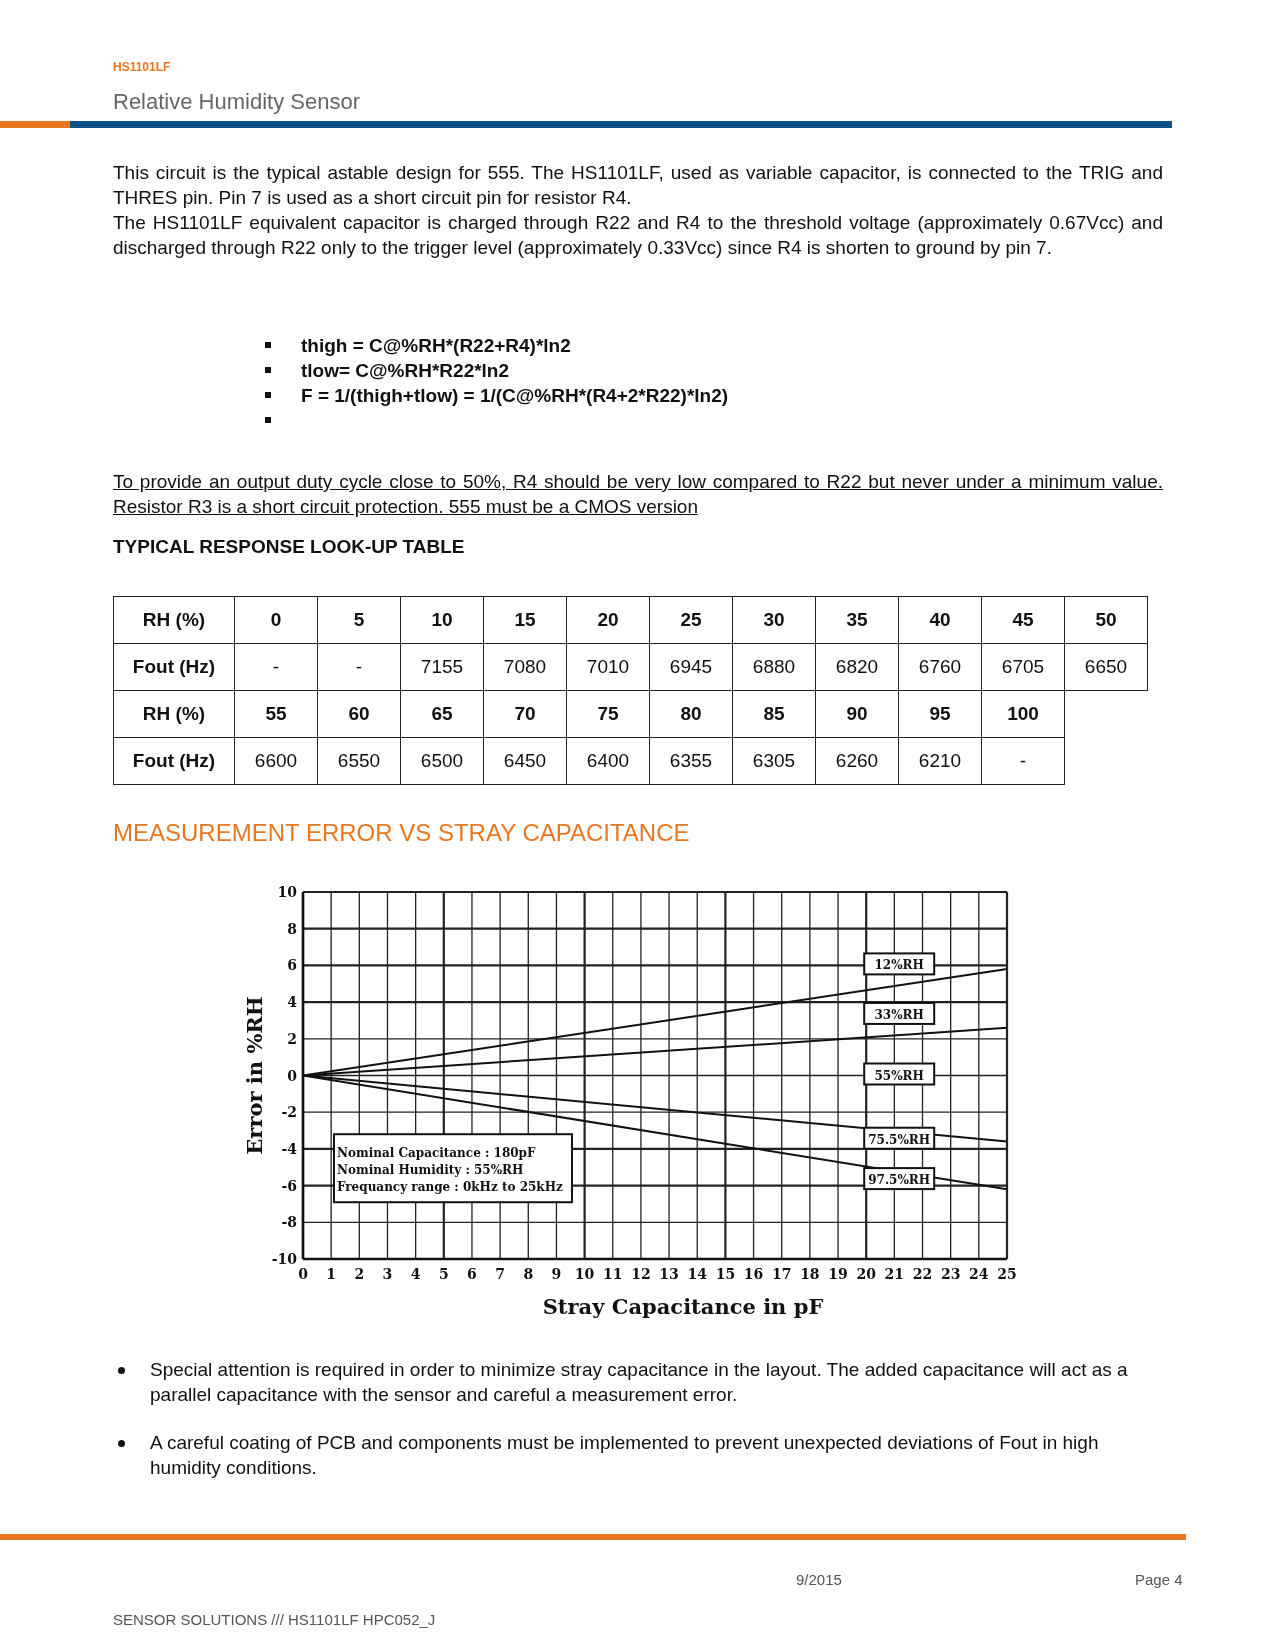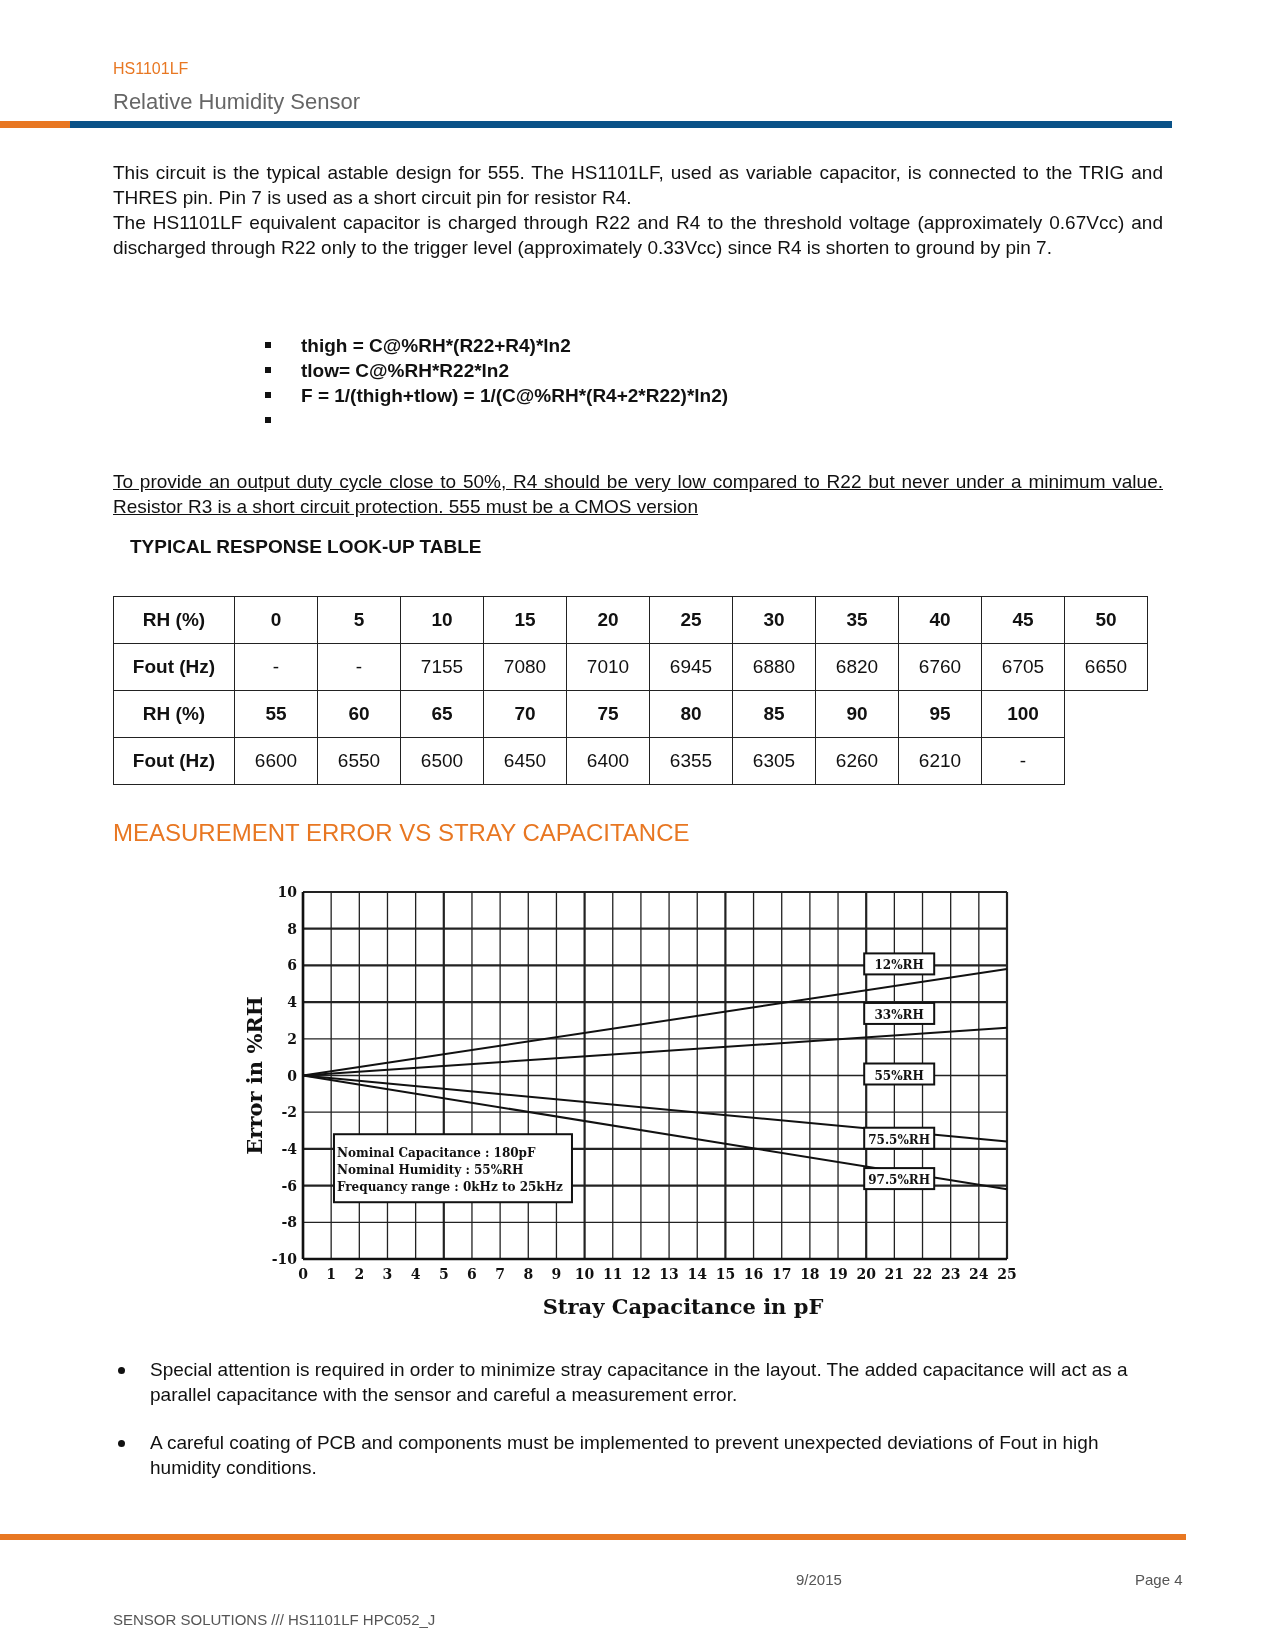--- a/index.html
+++ b/index.html
@@ -1,28 +1,28 @@
 <!DOCTYPE html>
 <html><head>
 <meta charset="utf-8">
 <style>
   html, body { margin:0; padding:0; background:#fff; }
   body { width:1275px; height:1650px; position:relative; overflow:hidden;
          font-family:"Liberation Sans", sans-serif; color:#111; }
   .abs { position:absolute; }
-  .hdr-title { left:113px; top:60px; font-size:16px; font-weight:normal; color:#e87722; }
+  .hdr-title { left:113px; top:60px; font-size:12px; font-weight:bold; color:#e87722; }
   .hdr-sub { left:113px; top:89px; font-size:22px; color:#666; }
   .hdr-bar-orange { left:0; top:121px; width:70px; height:7px; background:#e87722; }
   .hdr-bar-blue { left:70px; top:121px; width:1102px; height:7px; background:#0a5288; }
   .para { left:113px; width:1050px; font-size:19px; line-height:25px; text-align:justify; }
   .para p { margin:0; }
   .formulas { left:265px; top:333px; font-size:19px; font-weight:bold; line-height:25px; }
   .formulas .f { position:relative; padding-left:36px; }
   .formulas .f .sq { position:absolute; left:0; top:9px; width:6px; height:6px; background:#111; }
-  .section-h { left:130px; top:536px; font-size:19px; font-weight:bold; }
+  .section-h { left:113px; top:536px; font-size:19px; font-weight:bold; }
   table.lut { position:absolute; left:113px; top:596px; border-collapse:collapse; font-size:19px; }
   table.lut td { border:1px solid #222; height:46px; text-align:center; padding:0; }
   table.lut td.lab { width:120px; font-weight:bold; }
   table.lut td.c { width:82px; }
   table.lut tr.rh td.c { font-weight:bold; }
   table.lut td.empty { border:none; }
   .chart-h { left:113px; top:819px; font-size:24px; color:#e87722; }
   svg.chart { position:absolute; left:240px; top:870px; }
   .bullets { left:113px; top:1357px; width:1050px; font-size:19px; line-height:25px; }
   .bullets .b { position:relative; padding-left:37px; margin-bottom:23px; }

